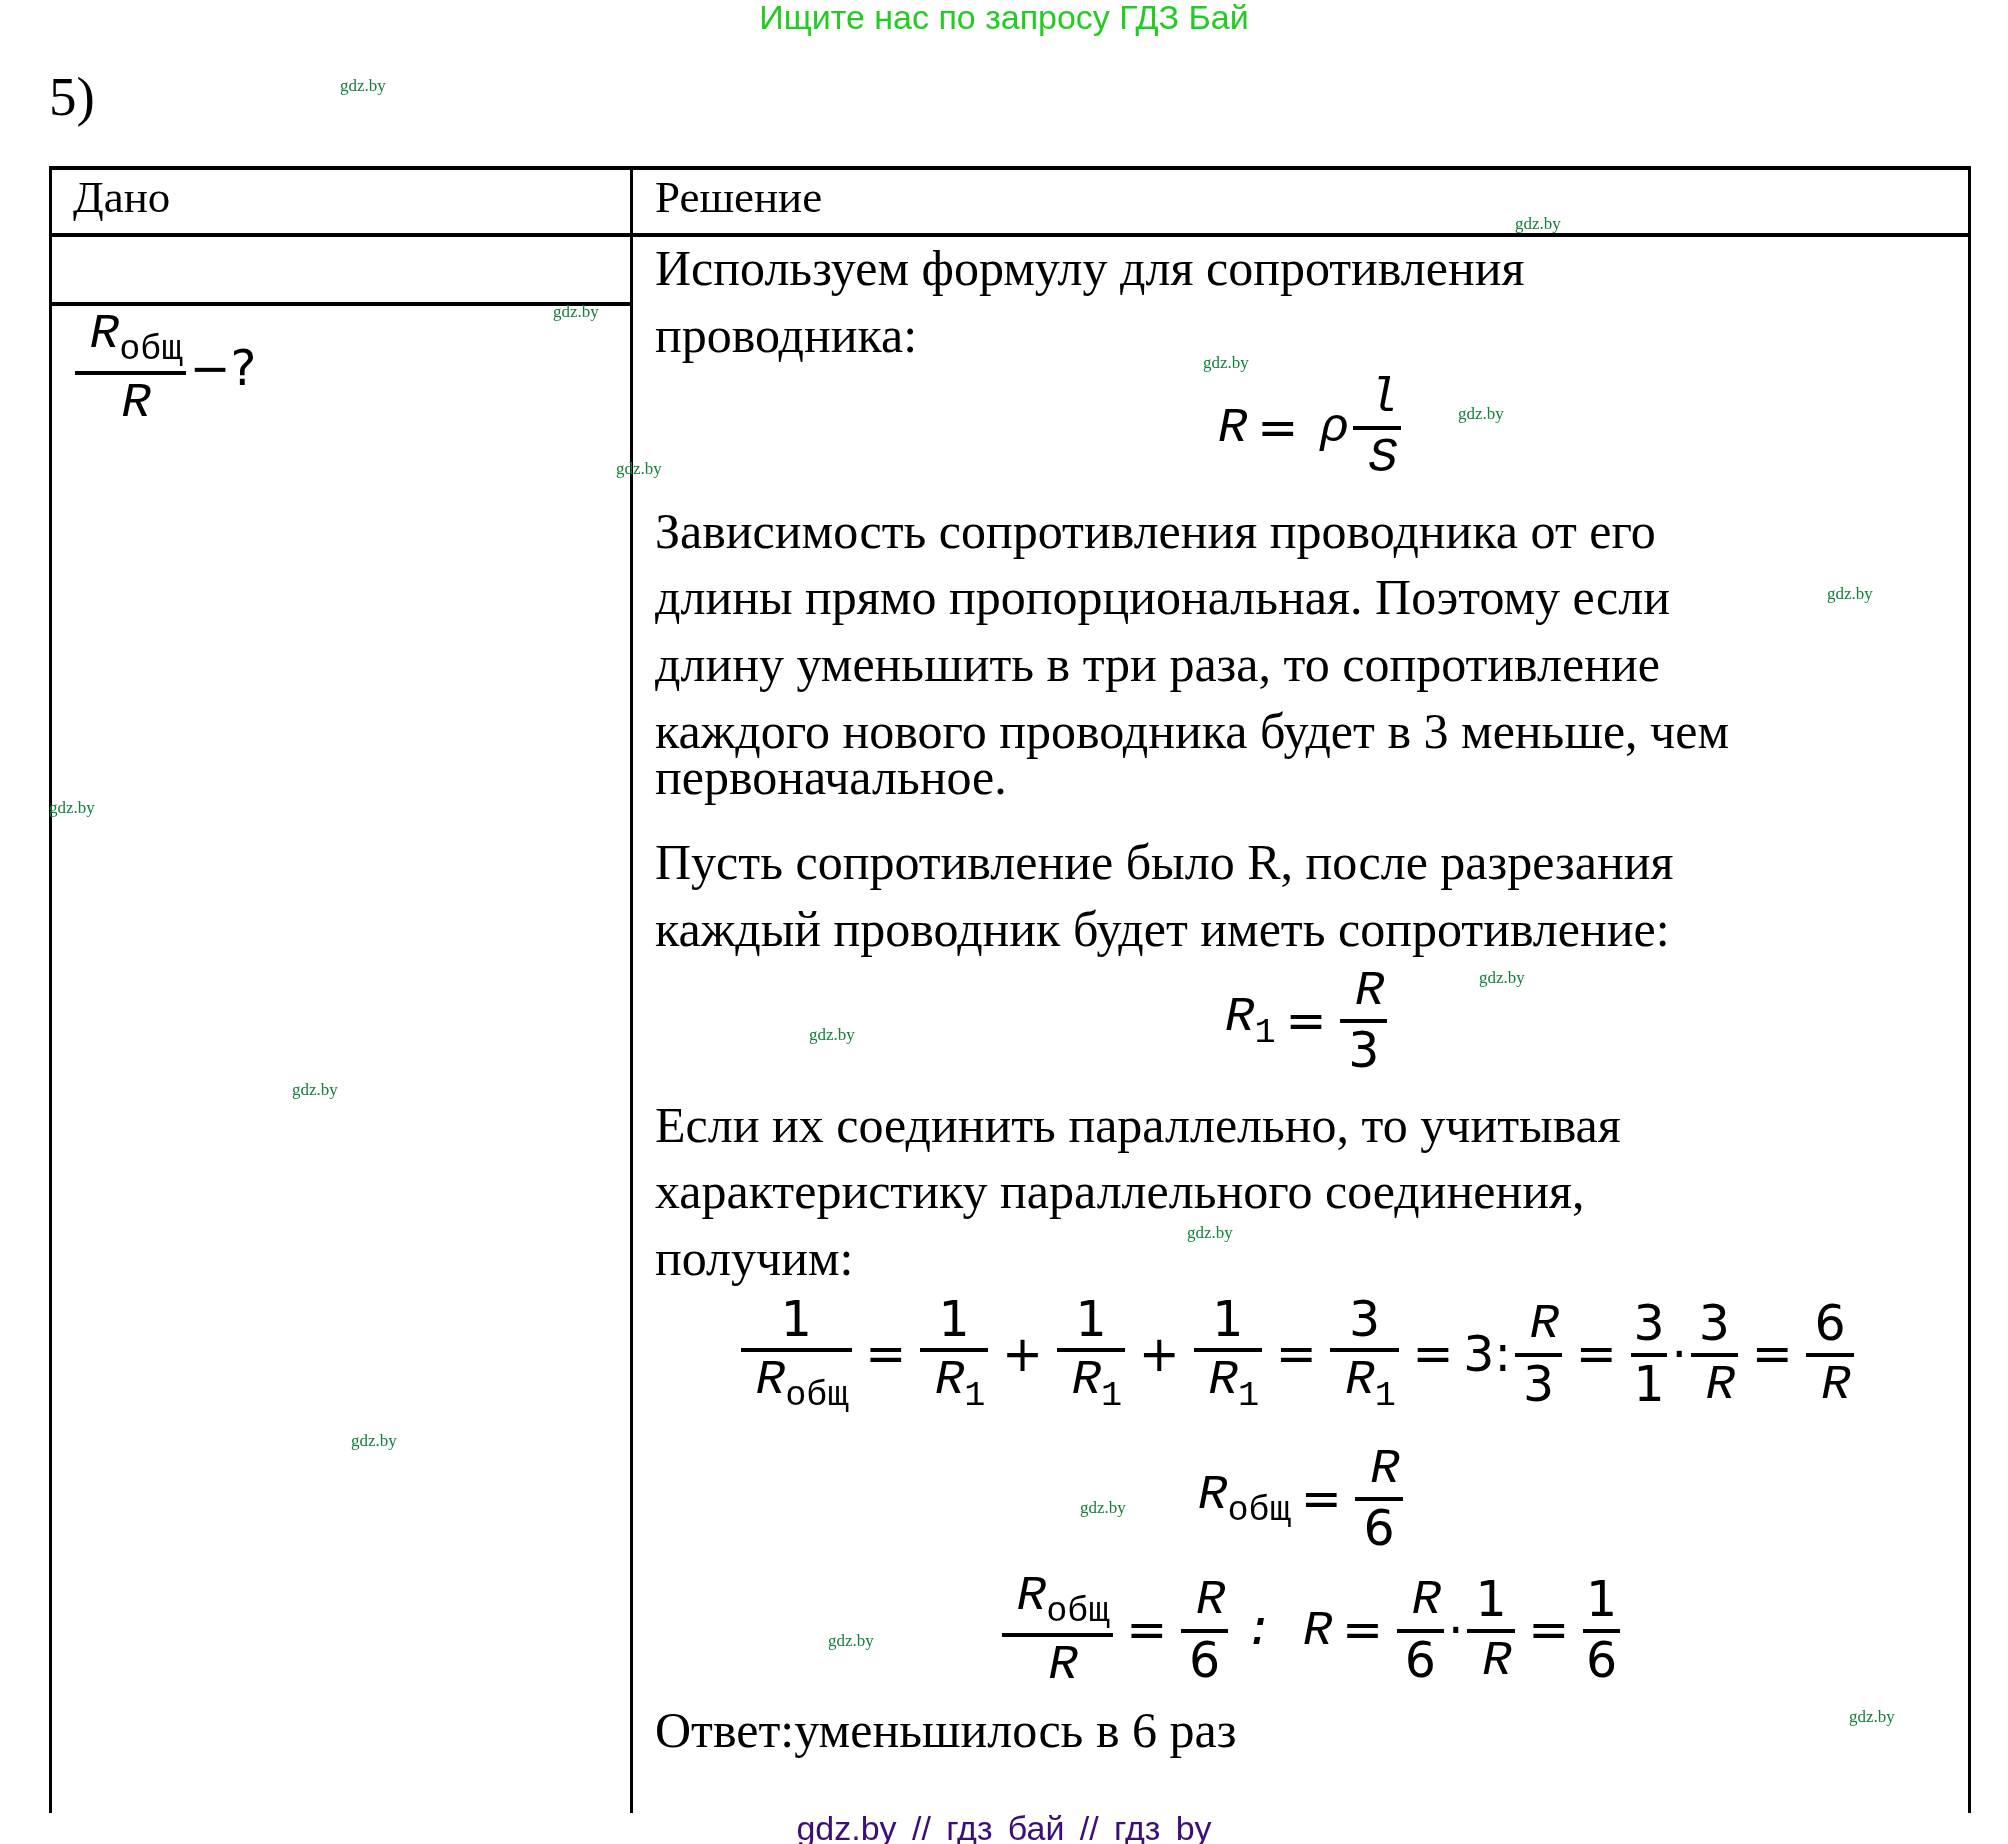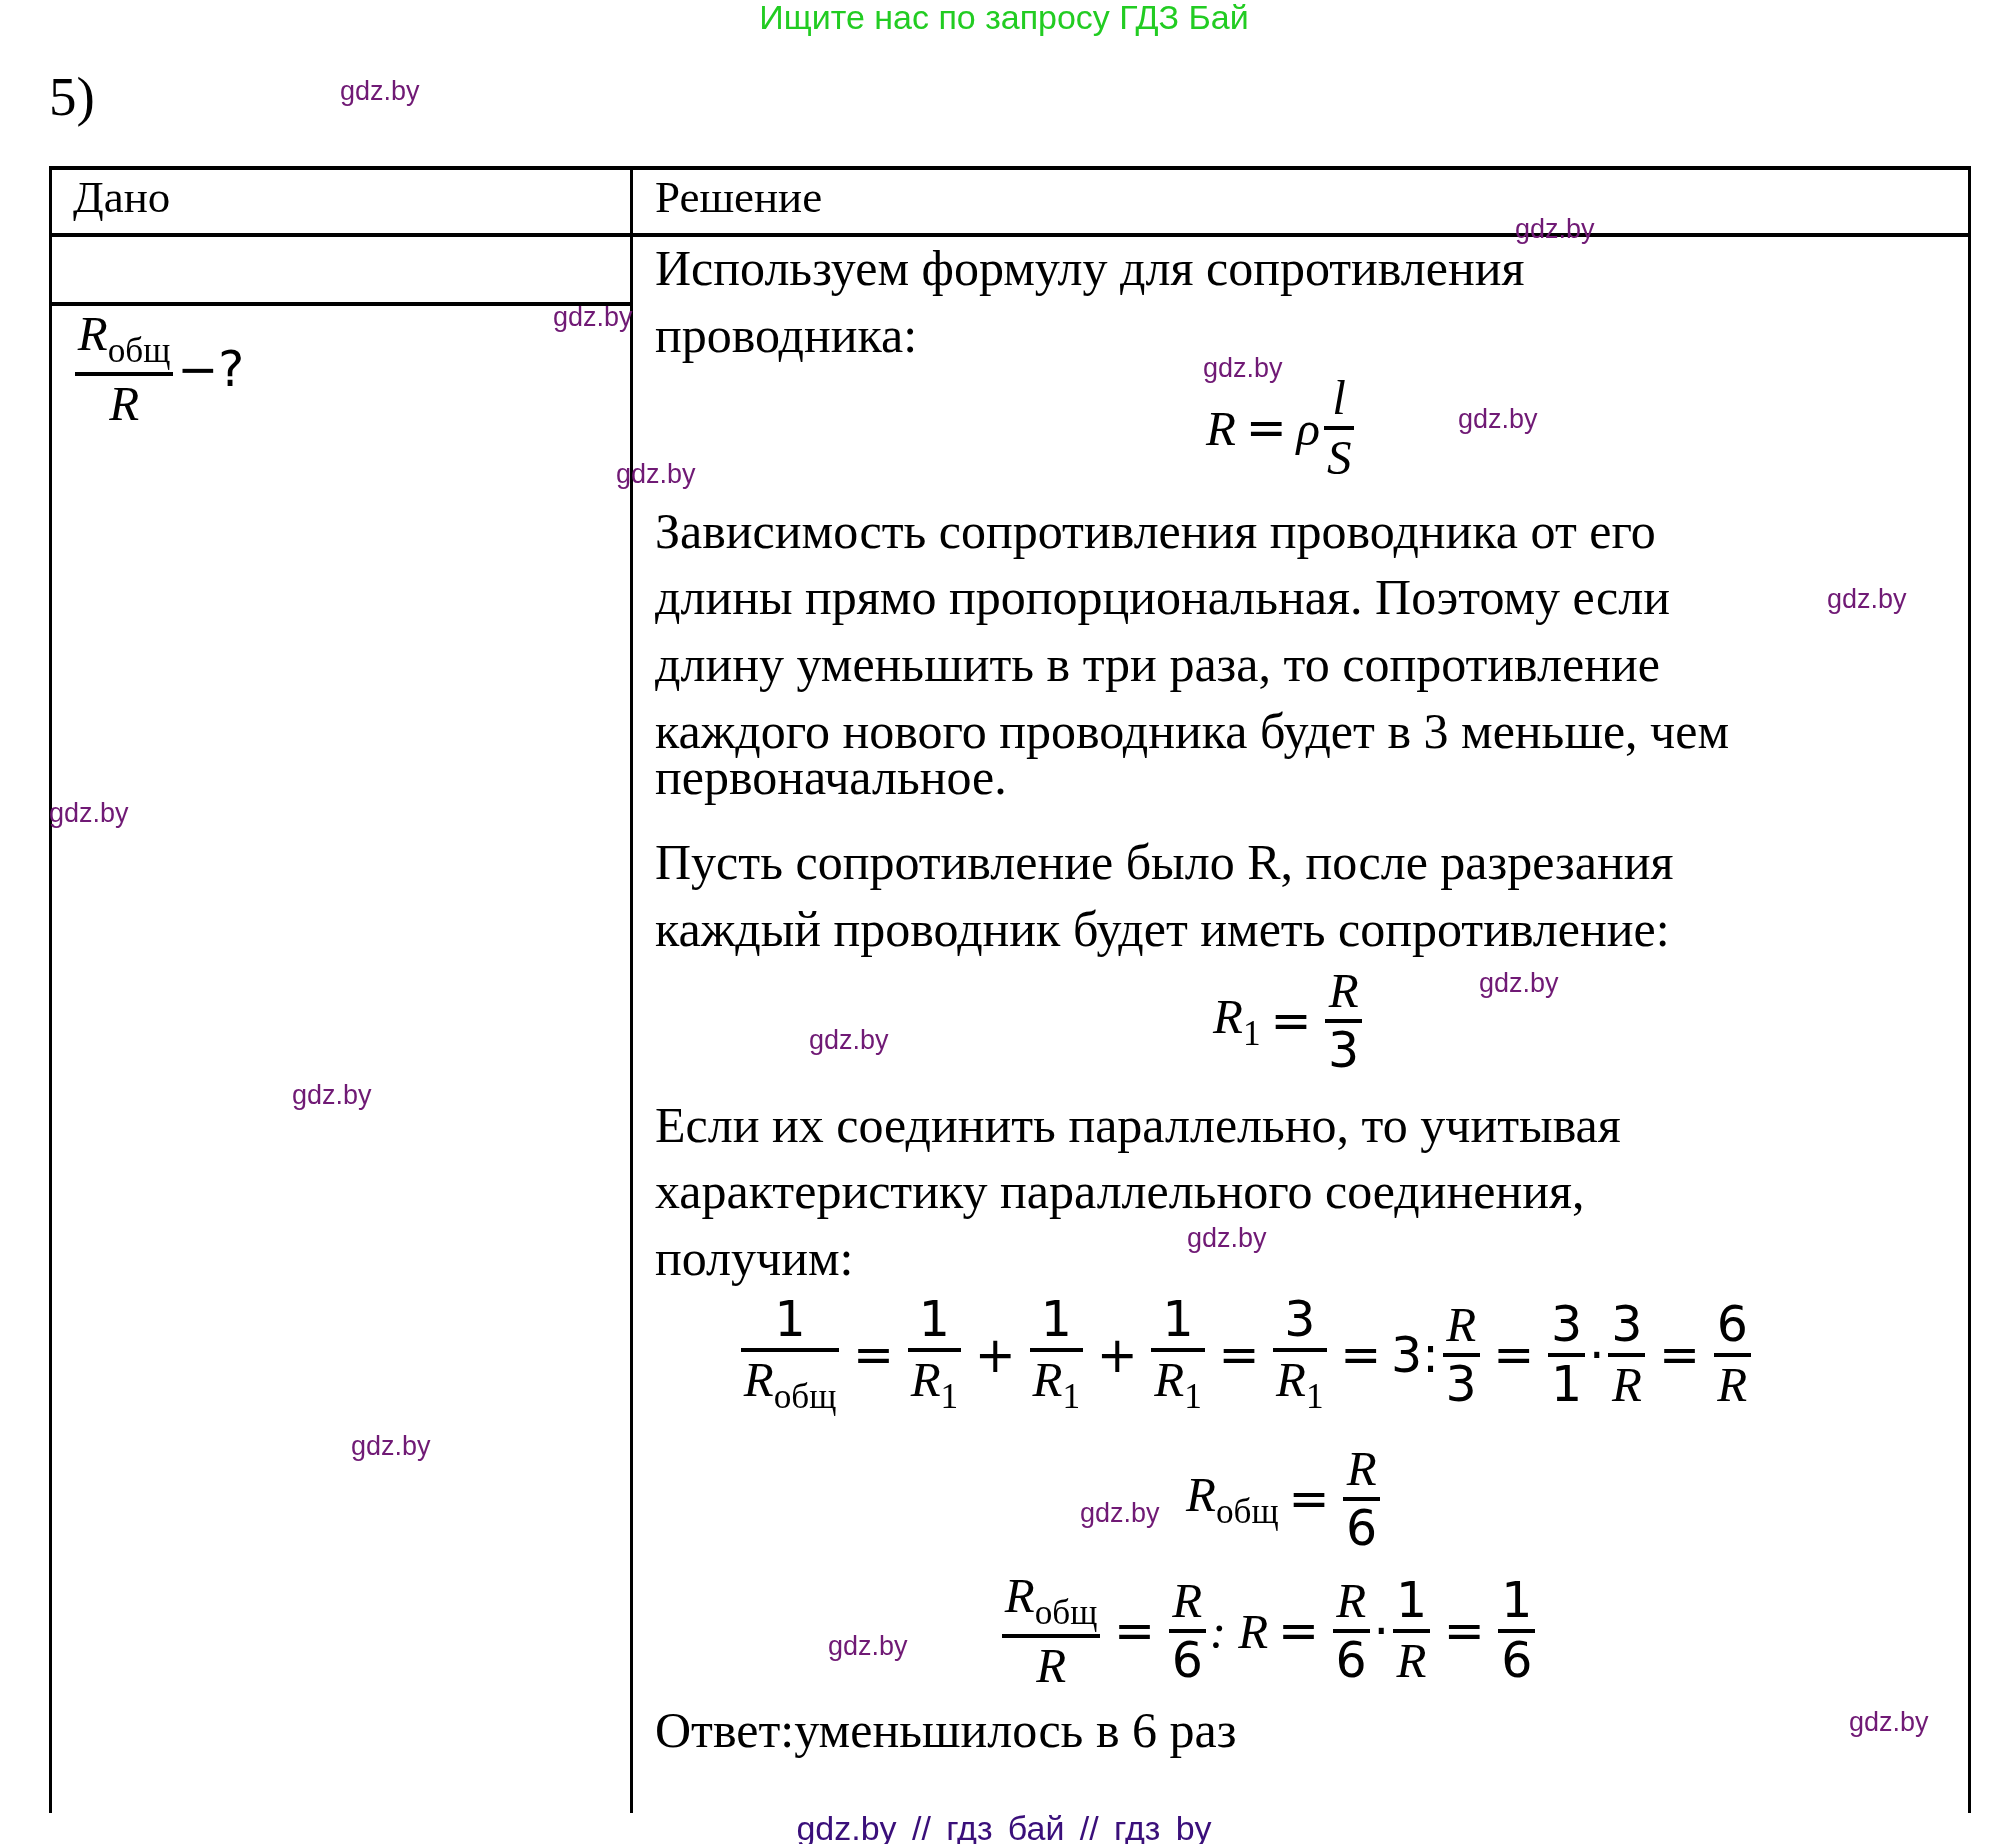--- a/index.html
+++ b/index.html
@@ -1,26 +1,26 @@
 <!DOCTYPE html>
 <html><head>
 <meta charset="utf-8">
 <style>
   html, body { margin:0; padding:0; background:#ffffff; }
   body { width:2008px; height:1845px; position:relative; overflow:hidden; font-family:"Liberation Serif", serif; color:#000; }
   .abs { position:absolute; white-space:nowrap; }
   .banner { left:0; width:2008px; top:-2px; text-align:center; font-family:"Liberation Sans", sans-serif; font-size:34px; color:#22cc22; }
   .footer { left:0; width:2008px; top:1809px; text-align:center; font-family:"Liberation Sans", sans-serif; font-size:34px; color:#3a0f7a; word-spacing:5.9px; }
   .num { left:49px; top:65px; font-size:55px; }
-  .wm { font-family:Liberation Sans, sans-serif; font-size:27px; color:#701a75; }
+  .wm { font-family:Liberation Serif, serif; font-size:17px; color:#15803d; }
   .line { position:absolute; background:#000; }
   .hdr { font-size:45px; }
   .txt { font-size:50px; left:655px; }
   .math { font-family:"DejaVu Sans", sans-serif; font-size:49px; }
-  .it { font-style:italic; font-family:Liberation Serif, serif; }
+  .it { font-style:italic; font-family:Liberation Mono, monospace;margin-left:12px; }
   .frac { display:inline-flex; flex-direction:column; align-items:center; vertical-align:middle; margin:0 3.9px; }
   .frac .n, .frac .d { line-height:1.15; padding:0 2.9px; }
   .frac .bar { height:3.9px; background:#000; align-self:stretch; }
   .sub { font-size:0.72em; vertical-align:-0.35em; font-style:normal; }
   .op { margin:0 9.8px; }
   .eq { display:flex; align-items:center; }
 </style>
 </head>
 <body>
 

